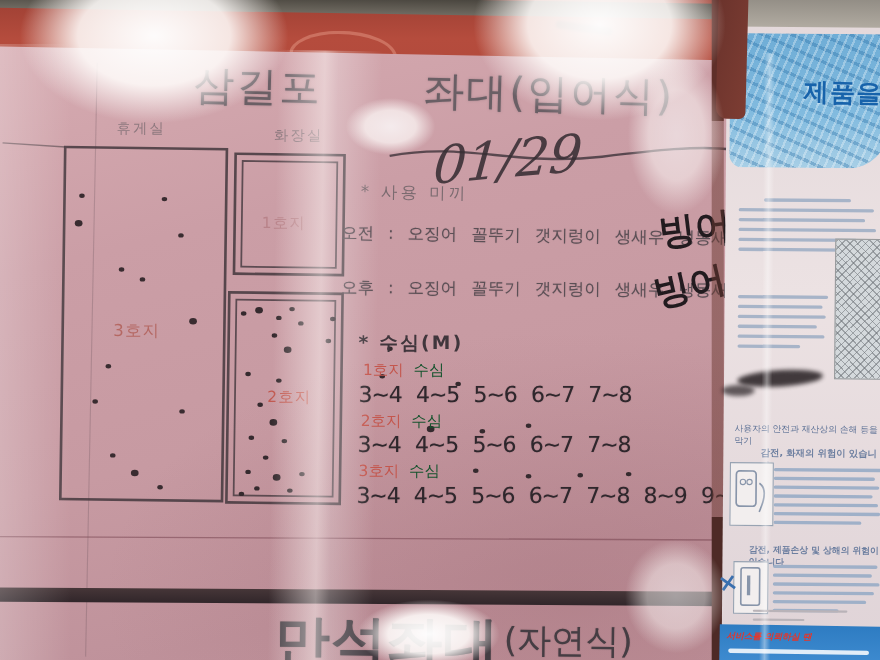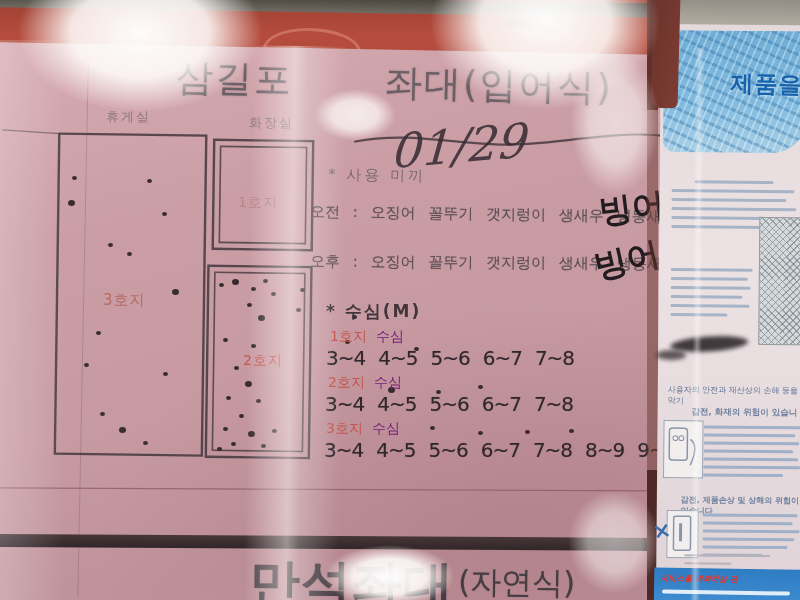--- a/index.html
+++ b/index.html
@@ -57,21 +57,21 @@
   
   .sign-title{left:176px;top:58px;display:flex;gap:92px;font-size:37px;font-weight:500;color:#6a5f65;
     letter-spacing:2px;transform:rotate(1.4deg);text-shadow:0 0 2px rgba(120,100,108,.55);}
   .bait-heading{left:328px;top:166px;font-size:15px;color:#7b6b70;letter-spacing:3px;transform:rotate(1deg);}
   .bait-line{left:310px;top:206px;font-size:15px;color:#5c5056;white-space:nowrap;word-spacing:8px;
     transform:rotate(0.8deg);text-shadow:0 0 1px rgba(90,75,82,.4);}
   .bait-line.pm{top:254px;transform:rotate(0.4deg);}
   .depth-heading{left:326px;top:300px;font-size:17px;font-weight:600;color:#40363c;letter-spacing:2px;}
   .depth-label{display:flex;gap:9px;font-size:14px;}
   .depth-label .pond{color:#c4564d;}
-  .depth-label .word{color:#701a75;}
+  .depth-label .word{color:#14532d;}
   .depth-vals{display:flex;gap:13px;font-size:20px;font-weight:500;color:#2f272c;letter-spacing:-1px;
     text-shadow:0 0 1px rgba(60,45,52,.4);}
   .r1l{left:330px;top:328px;} .r1v{left:326px;top:346px;}
   .r2l{left:328px;top:374px;} .r2v{left:325px;top:392px;}
   .r3l{left:326px;top:420px;} .r3v{left:324px;top:438px;}
 
   
   .hand{color:rgba(55,45,51,.88);font-family:"DejaVu Serif",serif;}
   .hand-date{left:394px;top:118px;font-size:47px;font-style:italic;transform:rotate(-5deg) skewX(-10deg);}
   .hand-fish{font-size:33px;font-weight:700;color:#221b1f;font-family:"DejaVu Sans",sans-serif;}

